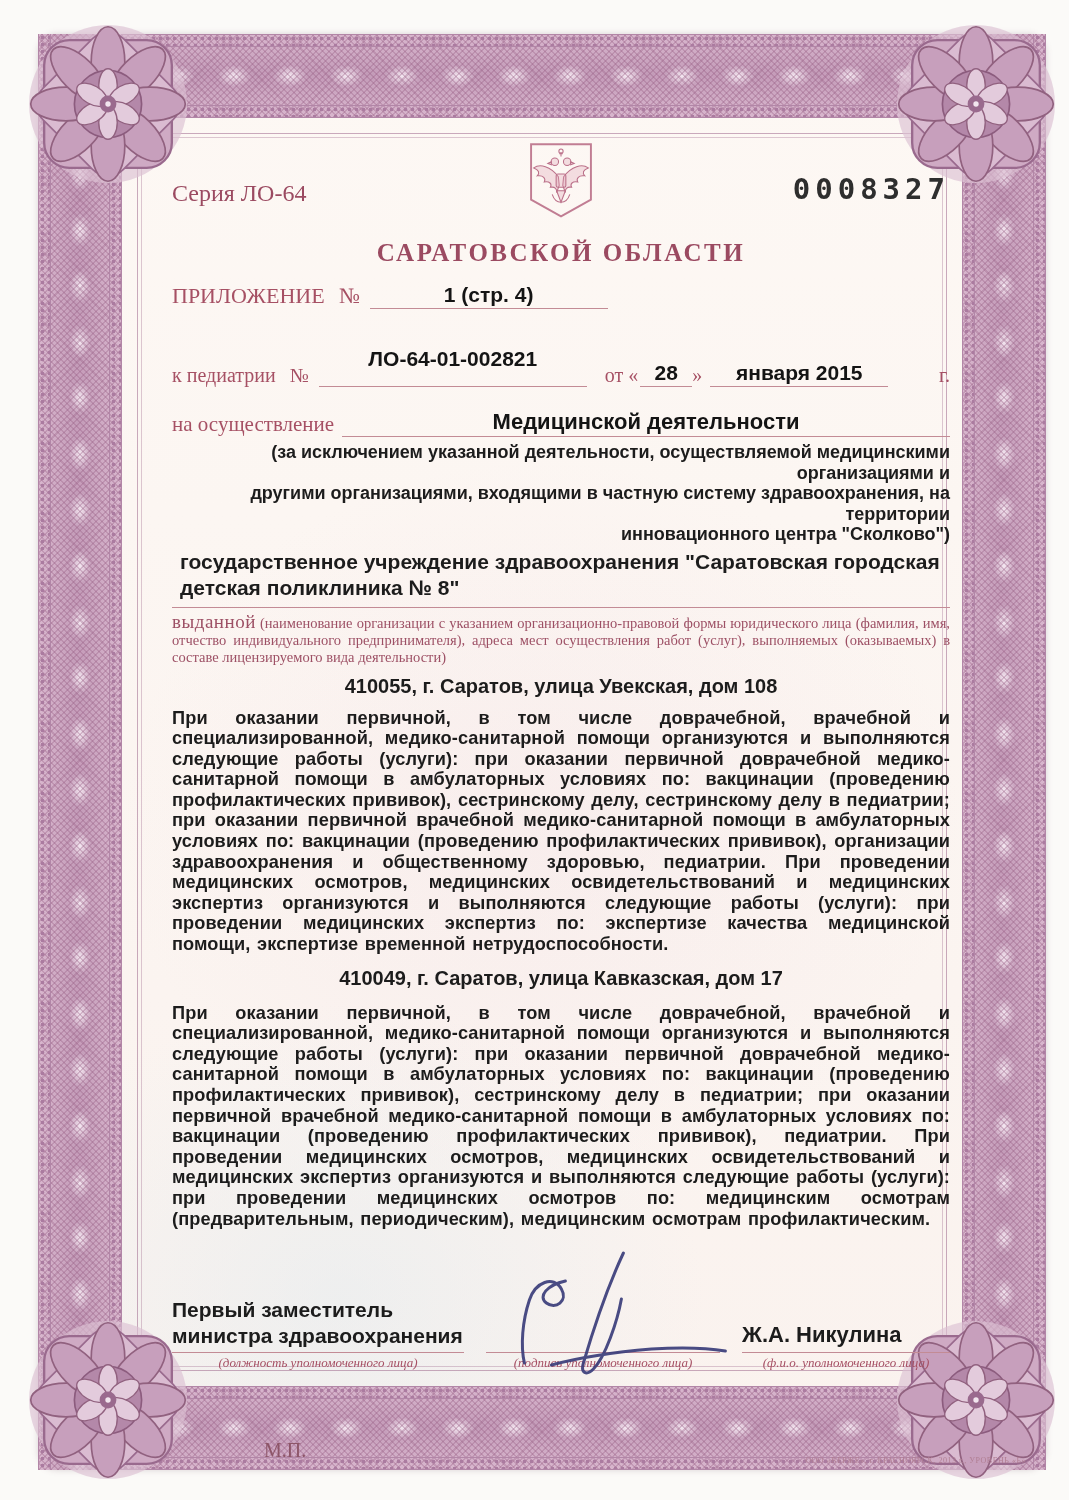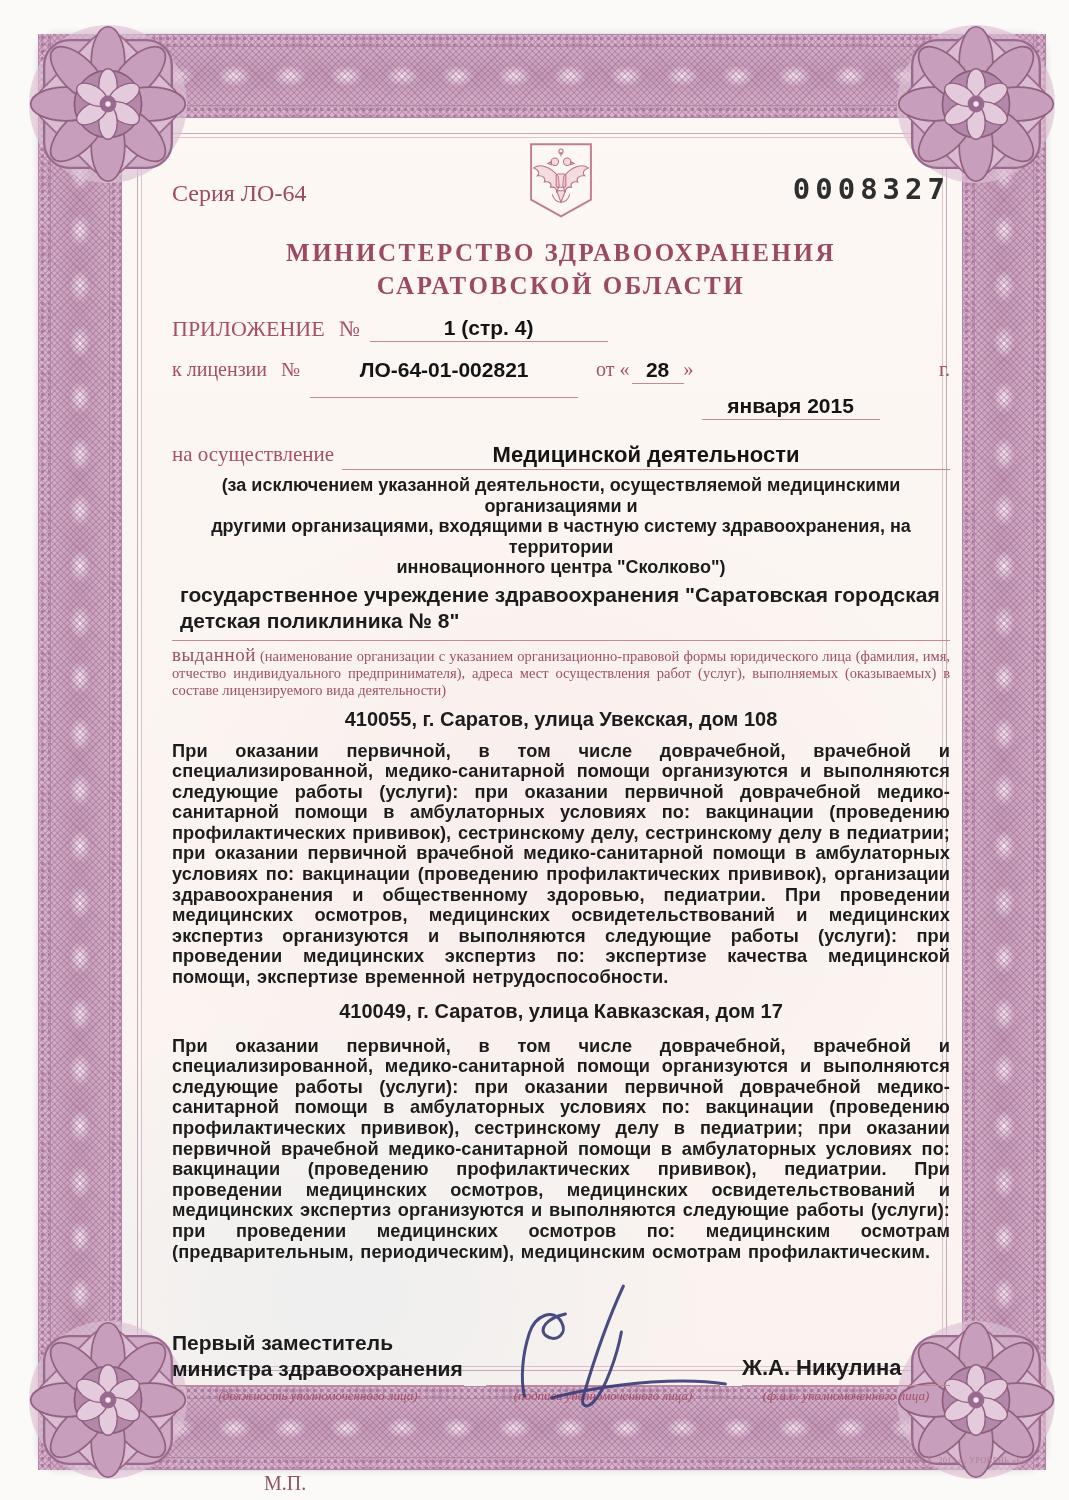--- a/index.html
+++ b/index.html
@@ -43,38 +43,38 @@
   .pink{color:#a65064;}
   .sans{font-family:"Liberation Sans",sans-serif;}
   .header-row{display:flex;align-items:flex-start;height:96px;}
   .series{flex:1;font-size:24px;margin-top:44px;}
   .emblem{width:88px;height:92px;}
   .serial-wrap{flex:1;text-align:right;margin-top:36px;}
   .serial{font-family:"DejaVu Sans Mono",monospace;font-weight:700;font-size:29px;
           letter-spacing:5px;color:#2e2e2e;}
   .ministry{margin-top:4px;text-align:center;font-size:25px;line-height:33px;
             letter-spacing:2.5px;font-weight:600;}
-  .row{display:flex;align-items:flex-start;}
+  .row{display:flex;align-items:flex-end;}
   .row-appendix{margin-top:14px;font-size:22px;}
   .row-license{margin-top:16px;font-size:20px;}
   .nosign{margin-left:14px;}
   .wline{border-bottom:1.5px solid #c38b95;text-align:center;
          font-family:"Liberation Sans",sans-serif;font-weight:700;color:#141414;}
   .appendix-line{width:238px;margin-left:10px;font-size:21px;padding-bottom:1px;}
   .license-line{width:268px;margin-left:10px;font-size:21px;padding-bottom:15px;}
   .date-from{margin-left:18px;}
   .day-line{width:52px;margin-left:2px;font-size:21px;padding-bottom:1px;}
   .month-line{width:178px;margin-left:8px;font-size:21px;padding-bottom:1px;margin-top:36px;}
   .gsuffix{margin-left:auto;}
   .row-activity{margin-top:22px;font-size:21px;position:relative;}
   .activity-line{flex:1;margin-left:8px;font-size:22px;padding-bottom:1px;position:relative;}
   .activity-hint{position:absolute;left:0;right:0;top:100%;margin-top:1px;
                  font-size:12.5px;font-weight:400;font-family:"Liberation Serif",serif;
                  color:#c17f90;opacity:.8;text-align:center;}
-  .exception{margin-top:5px;text-align:center;font-weight:700;font-size:18px;
+  .exception{margin-top:5px;text-align:right;font-weight:700;font-size:18px;
              line-height:20.5px;position:relative;z-index:1;}
   .orgname{margin-top:4px;font-weight:700;font-size:21px;line-height:26px;
            padding:0 8px 6px 8px;border-bottom:1.5px solid #c38b95;}
   .issued{margin-top:5px;text-align:justify;color:#9d5065;line-height:17px;font-size:14.5px;}
   .issued-label{font-size:19px;letter-spacing:.5px;}
   .addr{margin-top:9px;text-align:center;font-weight:700;font-size:20px;}
   .para{text-align:justify;font-weight:700;font-size:18.2px;line-height:20.6px;
         word-spacing:1.5px;letter-spacing:.1px;}
   .para1{margin-top:10px;}
   .para2{margin-top:13px;}
@@ -185,32 +185,31 @@
         <div class="series maroon">Серия ЛО-64</div>
         <svg class="emblem">
             <use href="#eagle"></use>
           </svg>
         <div class="serial-wrap">
           <span class="serial">0008327</span>
         </div>
       </div>
 
       <div class="ministry maroon">
-        <div>МИНИСТЕРСТВО  ЗДРАВООХРАНЕНИЯ</div>
         <div>САРАТОВСКОЙ  ОБЛАСТИ</div>
       </div>
 
       <div class="row row-appendix">
         <span class="pink">ПРИЛОЖЕНИЕ</span>
         <span class="pink nosign">№</span>
         <span class="wline appendix-line">1 (стр. 4)</span>
       </div>
 
       <div class="row row-license">
-        <span class="pink">к лицензии</span>
+        <span class="pink">к педиатрии</span>
         <span class="pink nosign">№</span>
         <span class="wline license-line">ЛО-64-01-002821</span>
         <span class="pink date-from">от «</span>
         <span class="wline day-line">28</span>
         <span class="pink">»</span>
         <span class="wline month-line">января 2015</span>
         <span class="pink gsuffix">г.</span>
       </div>
 
       <div class="row row-activity">

